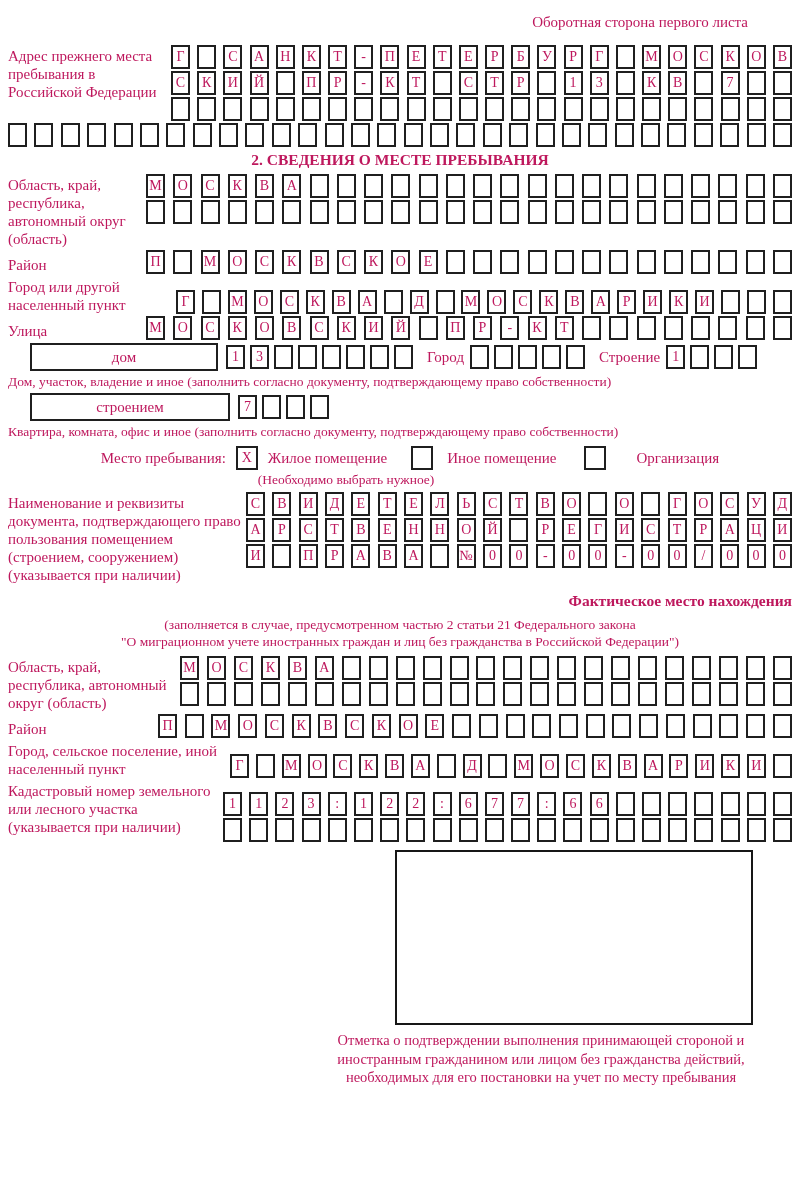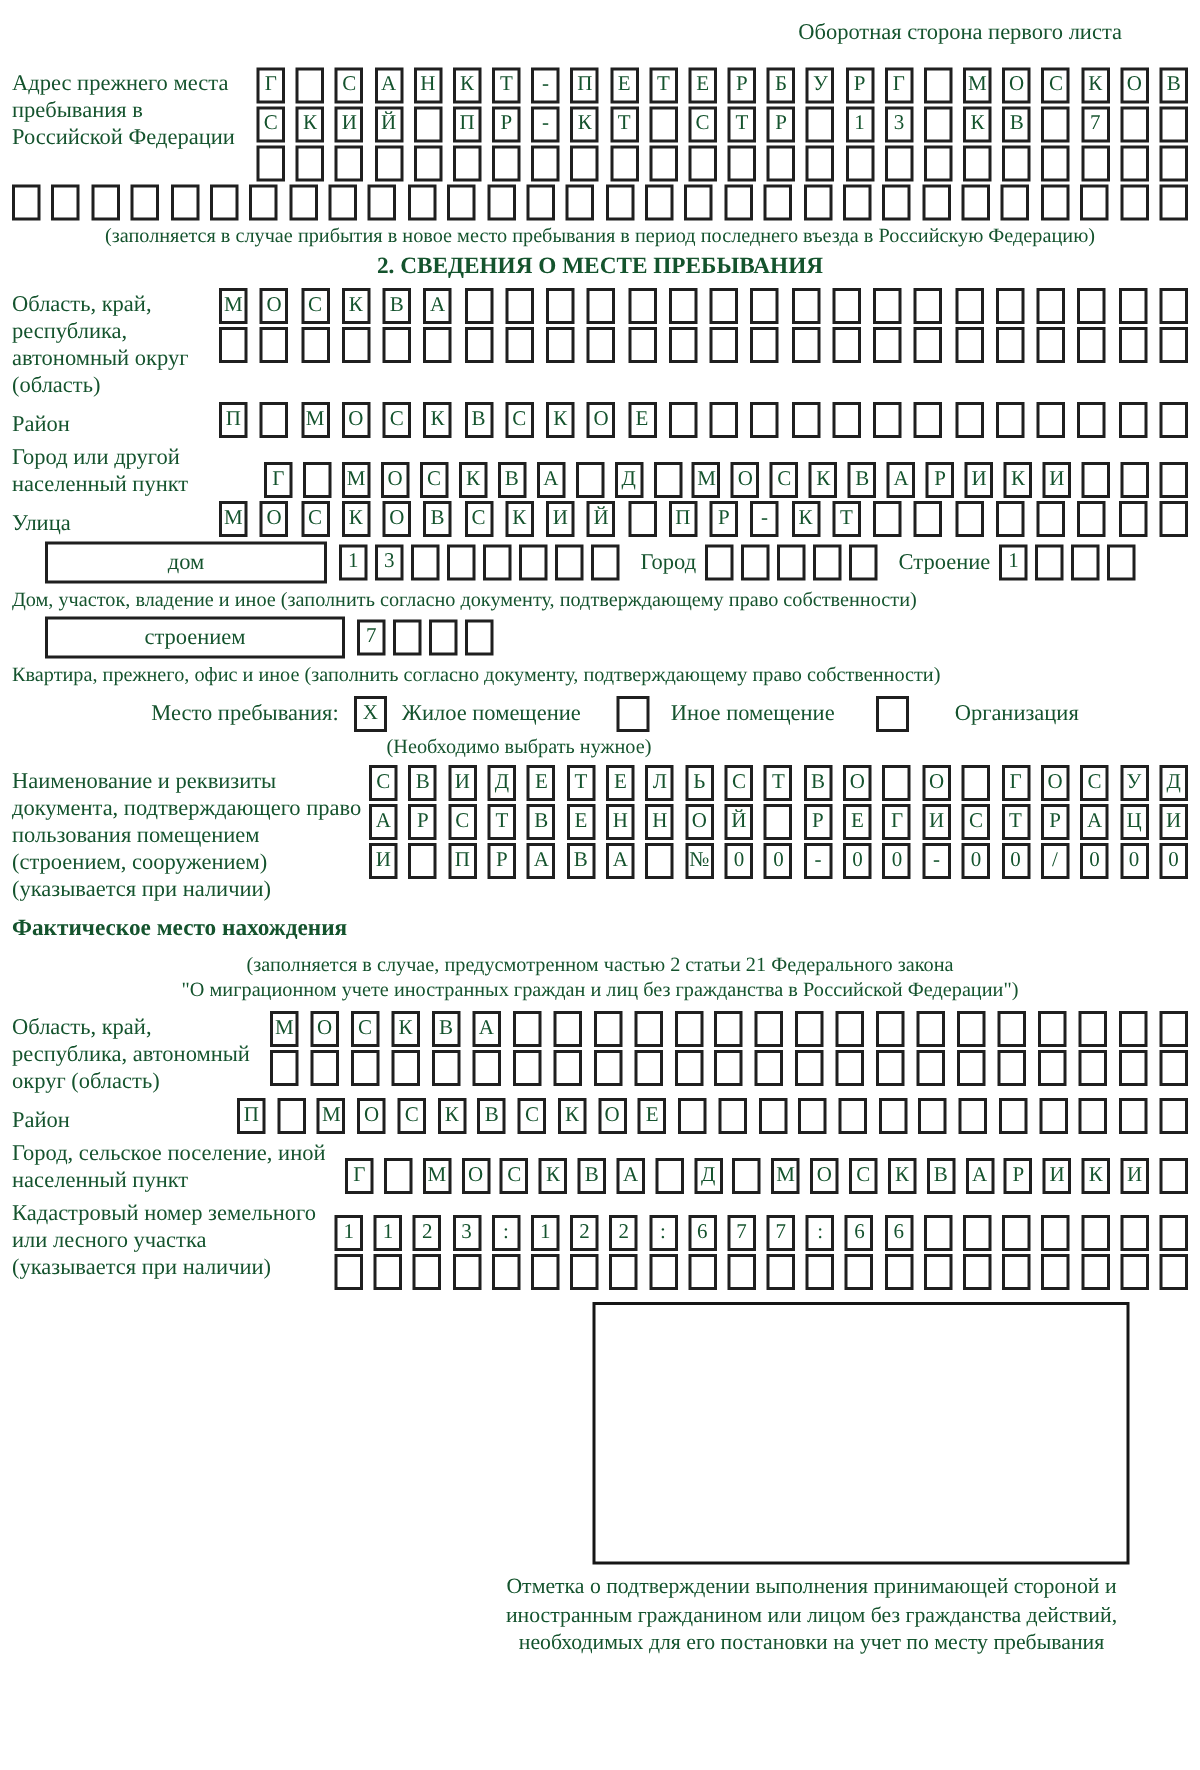--- a/index.html
+++ b/index.html
@@ -1,18 +1,18 @@
 <!DOCTYPE html>
 <html><head>
 <meta charset="utf-8">
 <style>
   html,body { margin:0; padding:0; background:#ffffff; }
   .page {
     position:relative; width:800px; height:1180px; box-sizing:border-box;
-    padding:14px 8px 0 8px; background:#fff; color:#14532d;
+    padding:14px 8px 0 8px; background:#fff; color:#be185d;
     font-family:"Liberation Serif","DejaVu Serif",serif; font-size:15px;
     overflow:hidden;
   }
   .header-note { text-align:right; padding-right:44px; font-size:15px; margin-bottom:14px; }
 
   .cell {
     flex:0 0 auto; width:19px; height:24px; box-sizing:border-box;
     border:2px solid #1f1f1f; display:flex; align-items:center; justify-content:center;
     font-size:14px; line-height:1; background:#fff;
   }
@@ -46,21 +46,21 @@
   .w-kv  { width:200px; margin-right:8px; }
   .inline-label { margin:0 6px 0 14px; font-size:15px; }
 
   .stay-row { display:flex; align-items:center; margin:6px 0 1px 20px;justify-content:center; }
   .checkbox {
     box-sizing:border-box; width:22px; height:24px; border:2px solid #1f1f1f;
     display:flex; align-items:center; justify-content:center; font-size:14px;
   }
   .stay-note { margin-left:188px; width:300px; text-align:center; font-size:13.5px; margin-top:2px; margin-bottom:4px; }
 
-  .fact-title { text-align:left; font-weight:bold; font-size:15.5px; margin:8px 0 6px 0; }
+  .fact-title { text-align:right; font-weight:bold; font-size:15.5px; margin:8px 0 6px 0; }
   .fact-note { text-align:center; font-size:13.5px; line-height:17px; }
 
   .cad-rows { margin-top:12px; }
 
   .stamp-box {
     box-sizing:border-box; width:358px; height:175px; border:2px solid #161616;
     margin:8px 0 6px 387px; background:#fff;
   }
   .stamp-caption {
     width:470px; margin-left:298px; text-align:center;
@@ -183,21 +183,20 @@
       <div class="cell"></div>
       <div class="cell"></div>
       <div class="cell"></div>
       <div class="cell"></div>
       <div class="cell"></div>
       <div class="cell"></div>
       <div class="cell"></div>
       <div class="cell"></div>
       <div class="cell"></div>
     </div>
-  <div class="note center">(заполняется в случае прибытия в новое место пребывания в период последнего въезда в Российскую Федерацию)</div>
 
   <div class="sec-title">2. СВЕДЕНИЯ О МЕСТЕ ПРЕБЫВАНИЯ</div>
 
   <div class="multi">
     <div class="rowlabel w-s2">Область, край, республика, автономный округ (область)</div>
     <div class="rows">
       <div class="cells">
           <div class="cell">М</div>
           <div class="cell">О</div>
           <div class="cell">С</div>
@@ -374,21 +373,21 @@
 
   <div class="house-row">
     <div class="bigbox w-kv">строением</div>
     <div class="cells-fixed">
         <div class="cell">7</div>
         <div class="cell"></div>
         <div class="cell"></div>
         <div class="cell"></div>
       </div>
   </div>
-  <div class="note">Квартира, прежнего, офис и иное (заполнить согласно документу, подтверждающему право собственности)</div>
+  <div class="note">Квартира, комната, офис и иное (заполнить согласно документу, подтверждающему право собственности)</div>
 
   <div class="stay-row">
     <span>Место пребывания:</span>
     <span class="checkbox" style="margin-left:10px">X</span>
     <span style="margin-left:10px">Жилое помещение</span>
     <span class="checkbox" style="margin-left:24px"></span>
     <span style="margin-left:14px">Иное помещение</span>
     <span class="checkbox" style="margin-left:28px"></span>
     <span style="margin-left:30px">Организация</span>
   </div>

